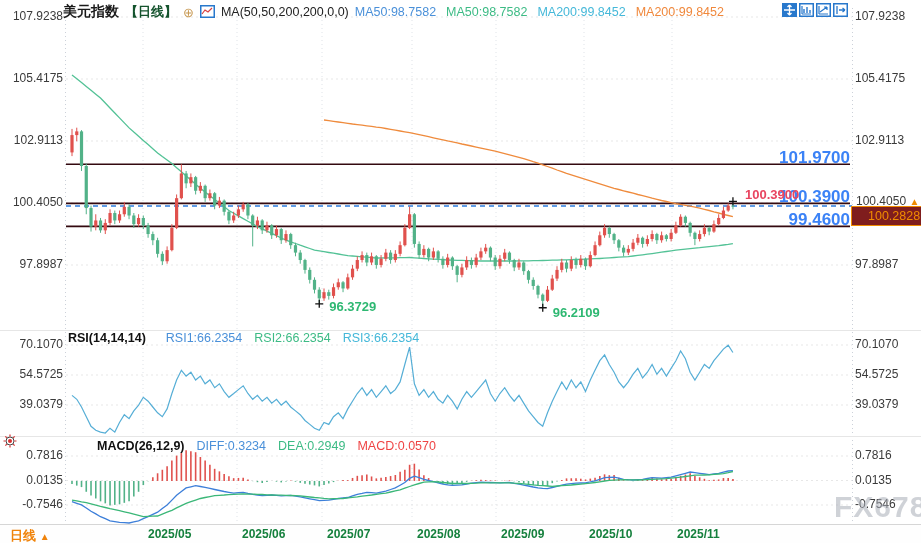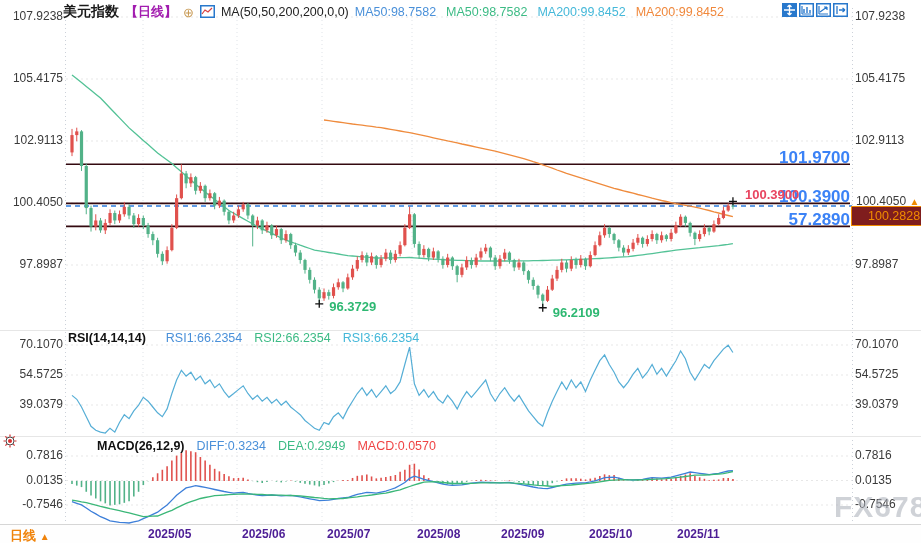--- a/index.html
+++ b/index.html
@@ -5,37 +5,37 @@
   html,body{margin:0;padding:0;background:#fff;}
   #root{position:relative;width:921px;height:543px;background:#fff;overflow:hidden;
         font-family:"Liberation Sans",sans-serif;-webkit-font-smoothing:antialiased;}
   #chart-svg{position:absolute;left:0;top:0;}
   .abs{position:absolute;white-space:nowrap;}
   .axlab{font-size:12px;color:#3a3a3a;}
   .axcol-l{left:6px;width:57px;text-align:right;}
   .axcol-r{left:855px;width:60px;text-align:left;}
   #header-row{left:63px;top:3px;display:flex;align-items:center;gap:6px;font-size:13px;color:#1c1c1c;}
   .sym{font-weight:bold;font-size:14px;color:#1a1a1a;}
-  .period{font-weight:bold;font-size:13px;color:#a21caf;}
+  .period{font-weight:bold;font-size:13px;color:#14532d;}
   .masettings{font-size:12.5px;color:#222;}
   .maval{font-size:12.5px;}
   .plus-ic{color:#c89a55;font-size:13px;line-height:13px;}
   #toolbar{left:782px;top:3px;display:flex;gap:2px;}
   .tbtn{width:15px;height:14px;display:inline-block;}
   .panel-title{font-size:12.5px;color:#111;font-weight:bold;}
   .lvl-lab{font-size:17px;font-weight:bold;color:#3b82f6;width:110px;text-align:right;}
   .grn-lab{font-size:13px;font-weight:bold;}
   .red-lab{font-size:13px;font-weight:bold;}
   #price-box{width:64px;height:18px;border:1.5px solid #f08c00;color:#f08c00;background:#7f1d1d;
              font-size:12.5px;line-height:18px;padding-left:16px;}
   #axis-cur{font-size:12px;color:#3a3a3a;}
   #axis-cur .arr{color:#f08c00;font-size:10px;}
   #bottom-bar{left:0;top:524px;width:921px;height:19px;background:#fefefe;border-top:1px solid #d6d6d6;}
   #period-btn{position:absolute;left:10px;top:2px;font-size:13px;font-weight:bold;color:#f0830a;cursor:pointer;}
-  .month-lab{position:absolute;top:2px;font-size:12px;font-weight:bold;color:#4c1d95;}
+  .month-lab{position:absolute;top:2px;font-size:12px;font-weight:bold;color:#15803d;}
   #watermark{left:834px;top:490px;font-size:30px;font-weight:bold;color:#a9aeb8;opacity:.55;letter-spacing:1px;}
 </style>
 </head>
 <body>
 
 <div id="root">
   <svg id="chart-svg" width="921" height="543">
       <line x1="66" x2="852" y1="17" y2="17" stroke="#e7e7e7" stroke-dasharray="2,3"></line>
       <line x1="66" x2="852" y1="79.00061844769621" y2="79.00061844769621" stroke="#e7e7e7" stroke-dasharray="2,3"></line>
       <line x1="66" x2="852" y1="140.99876310460758" y2="140.99876310460758" stroke="#e7e7e7" stroke-dasharray="2,3"></line>
@@ -585,21 +585,21 @@
       <div class="abs axlab axcol-l" style="top:397px;">39.0379</div>
       <div class="abs axlab axcol-r" style="top:397px;">39.0379</div>
       <div class="abs axlab axcol-l" style="top:448px;">0.7816</div>
       <div class="abs axlab axcol-r" style="top:448px;">0.7816</div>
       <div class="abs axlab axcol-l" style="top:472.5px;">0.0135</div>
       <div class="abs axlab axcol-r" style="top:472.5px;">0.0135</div>
       <div class="abs axlab axcol-l" style="top:497px;">-0.7546</div>
       <div class="abs axlab axcol-r" style="top:497px;">-0.7546</div>
       <div class="abs lvl-lab" style="left:740px;top:148.28455576502986px;">101.9700</div>
       <div class="abs lvl-lab" style="left:740px;top:187.37045017007318px;">100.3900</div>
-      <div class="abs lvl-lab" style="left:740px;top:210.3767044717761px;">57.2890</div>
+      <div class="abs lvl-lab" style="left:740px;top:210.3767044717761px;">99.4600</div>
       <div class="abs grn-lab" style="left:329.26px;top:298.816839732272px;color:#2eb872;">96.3729</div>
       <div class="abs grn-lab" style="left:552.745px;top:304.7749049884792px;color:#2eb872;">96.2109</div>
       <div class="abs red-lab" style="left:745px;top:187.37045017007318px;color:#e84560;">100.3900</div>
       <div class="abs axlab" style="left:856px;top:194.02235389173197px;" id="axis-cur">100.4050 <span class="arr">▲</span></div>
       <div class="abs abs" style="left:851px;top:206.02235389173197px;" id="price-box">100.2828</div>
     </div>
 
   <div id="bottom-bar" class="abs">
     <span id="period-btn">
       <span>日线</span>

